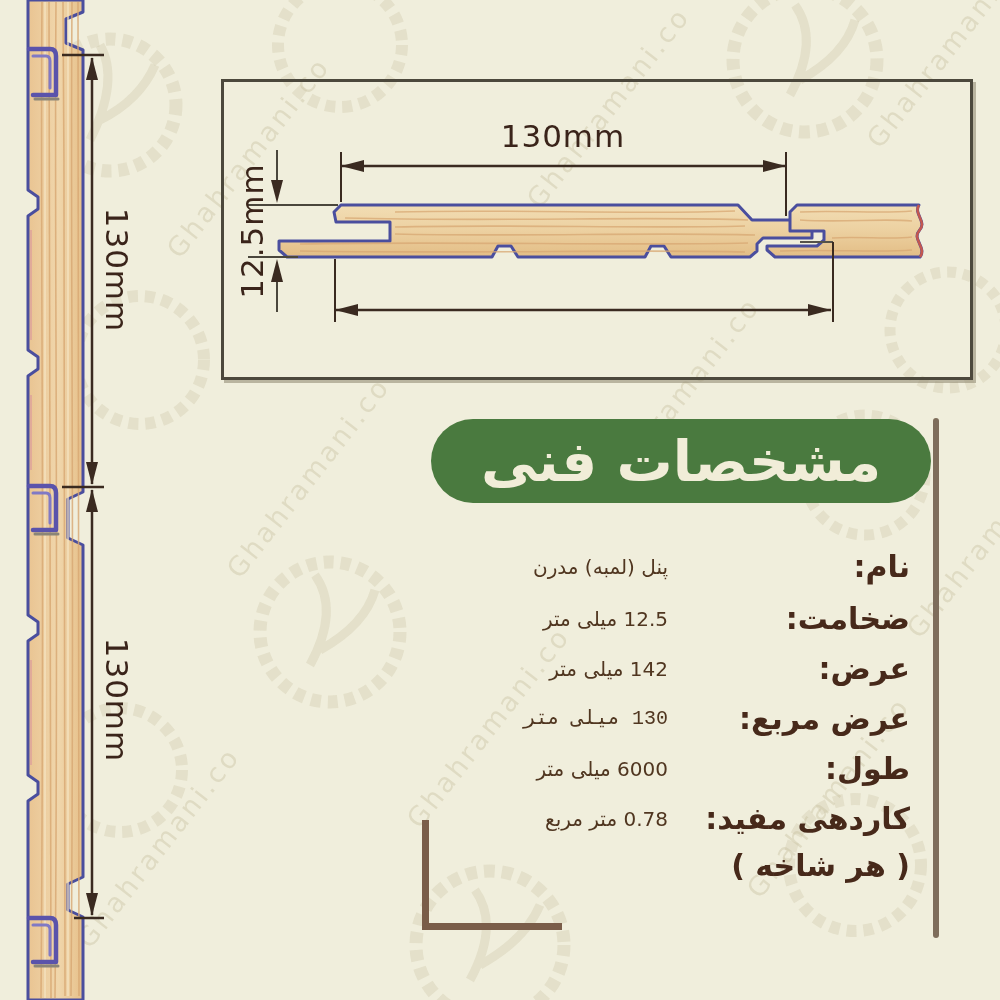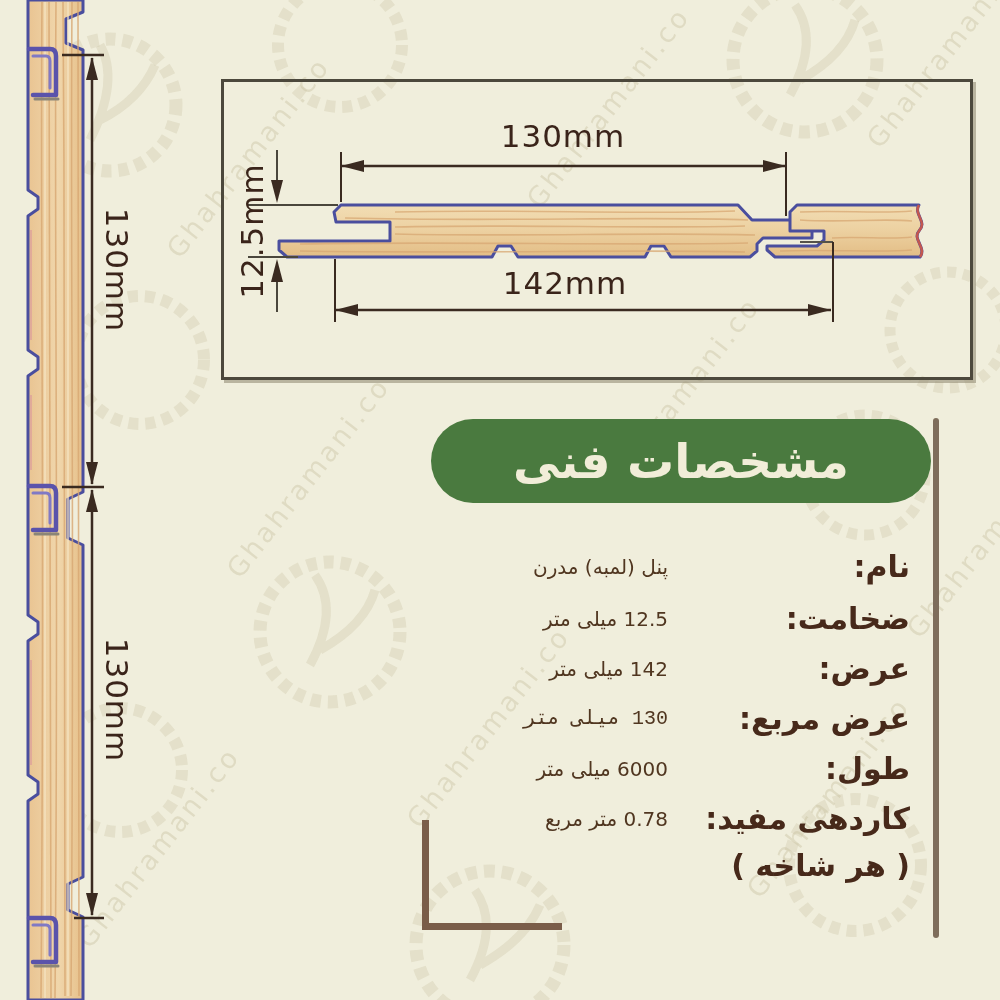--- a/index.html
+++ b/index.html
@@ -14,21 +14,21 @@
   
   .dim-label{color:#3a241a;font-size:31px;letter-spacing:1px;text-align:center;
     line-height:34px;height:34px;z-index:3;}
   .rot-ccw{transform:rotate(-90deg);}
   .rot-cw{transform:rotate(90deg);}
   .tol-note{right:42px;top:341px;direction:rtl;color:#3e6f39;font-weight:700;
     font-size:21.5px;z-index:3;}
   
   .pill{left:431px;top:419px;width:500px;height:84px;border-radius:44px;
     background:#4a7a3f;display:flex;align-items:center;justify-content:center;z-index:3;}
-  .pill span{color:#f1edd8;font-weight:700;font-size:47px;direction:rtl;}
+  .pill span{color:#f1edd8;font-weight:700;font-size:56px;direction:rtl;}
   
   .spec-label{right:90px;width:340px;direction:rtl;text-align:right;color:#47291a;
     font-weight:700;font-size:30px;line-height:52px;height:52px;z-index:3;}
   .spec-value{right:332px;width:300px;direction:rtl;text-align:right;color:#503620;
     font-size:20px;line-height:52px;height:52px;z-index:3;}
   .vrule{left:933px;top:418px;width:6px;height:520px;background:#7e6d5b;
     border-radius:3px;z-index:3;}
   .lbracket{left:422px;top:820px;width:133px;height:103px;
     border-left:7px solid #7a5d49;border-bottom:7px solid #7a5d49;z-index:3;}
 </style>
@@ -193,21 +193,20 @@
         <polygon points="335,310 358,304 358,316" stroke="none"></polygon>
         <polygon points="831,310 808,304 808,316" stroke="none"></polygon>
       </g>
     </g>
   </svg>
 
   <div class="abs diagram-box"></div>
 
   <div class="abs dim-label" style="left:493px;top:119px;width:140px;">130mm</div>
   <div class="abs dim-label rot-ccw" style="left:182px;top:214px;width:140px;">12.5mm</div>
-  <div class="abs dim-label" style="left:495px;top:266px;width:140px;">142mm</div>
 
   <div class="abs dim-label rot-cw" style="left:47px;top:253px;width:140px;">130mm</div>
   <div class="abs dim-label rot-cw" style="left:47px;top:683px;width:140px;">130mm</div>
 
   <div class="abs pill">
     <span>مشخصات فنی</span>
   </div>
 
   <div class="abs vrule"></div>
   <div class="abs lbracket"></div>

